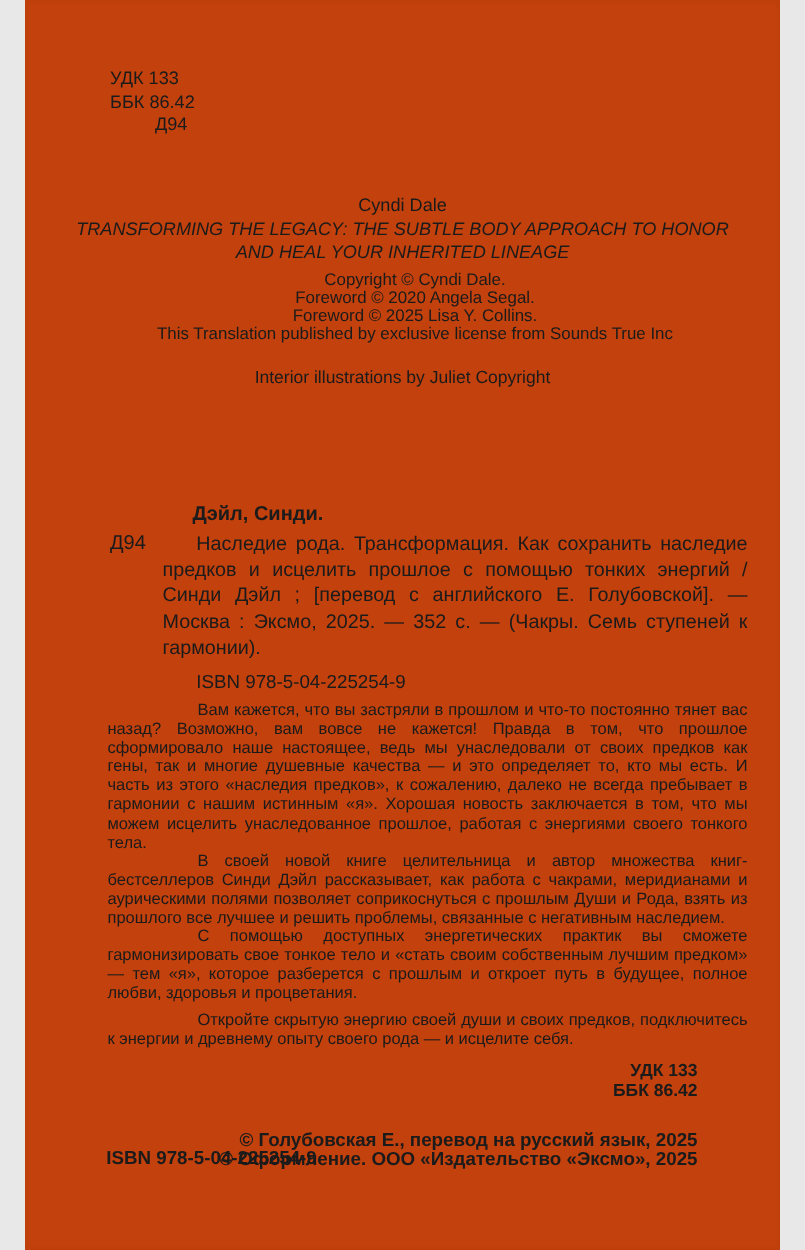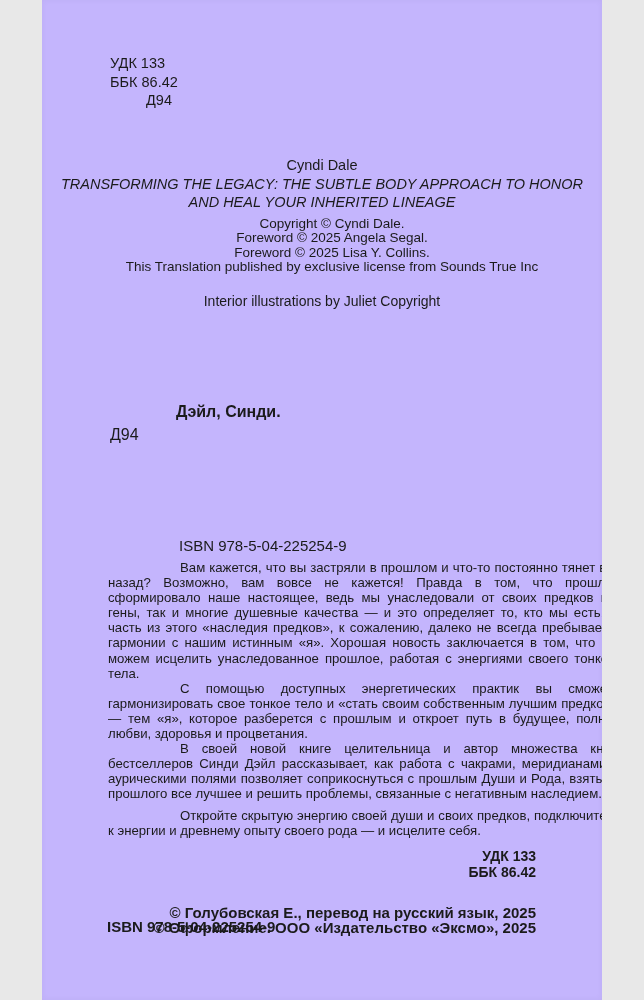--- a/index.html
+++ b/index.html
@@ -2,24 +2,24 @@
 <html lang="ru"><head>
 <meta charset="utf-8">
 <style>
   html, body {
     margin: 0;
     padding: 0;
     background: #e8e8e8;
   }
   .page {
     position: relative;
-    width: 560px;
+    width: 604px;
     height: 1000px;
     margin: 0 auto;
-    background: #c4b5fd;
+    background: #c2410c;
     color: #1b1b1b;
     font-family: "Liberation Sans", "DejaVu Sans", sans-serif;
     box-shadow: inset 0 0 6px rgba(0,0,0,0.04);
     overflow: hidden;
   }
   .abs { position: absolute; }
 
   
   .top-codes {
     left: 68px;
@@ -126,35 +126,36 @@
     <div class="author-code">Д94</div>
   </div>
 
   <div class="abs center-block original-block">
     <div>Cyndi Dale</div>
     <div class="original-title">TRANSFORMING THE LEGACY: THE SUBTLE BODY APPROACH TO HONOR AND HEAL YOUR INHERITED LINEAGE</div>
   </div>
 
   <div class="abs center-block copyright-block">
     <div>Copyright © Cyndi Dale.</div>
-    <div>Foreword © 2025 Angela Segal.</div>
+    <div>Foreword © 2020 Angela Segal.</div>
     <div>Foreword © 2025 Lisa Y. Collins.</div>
     <div>This Translation published by exclusive license from Sounds True Inc</div>
   </div>
 
   <div class="abs center-block illustrations-line">Interior illustrations by Juliet Copyright</div>
 
   <div class="abs catalog-author">Дэйл, Синди.</div>
   <div class="abs catalog-code">Д94</div>
+  <div class="abs catalog-desc">Наследие рода. Трансформация. Как сохранить наследие предков и исцелить прошлое с помощью тонких энергий / Синди Дэйл ; [перевод с английского Е. Голубовской]. — Москва : Эксмо, 2025. — 352 с. — (Чакры. Семь ступеней к гармонии).</div>
   <div class="abs catalog-isbn">ISBN 978-5-04-225254-9</div>
 
   <div class="abs annotation">
     <p>Вам кажется, что вы застряли в прошлом и что-то постоянно тянет вас назад? Возможно, вам вовсе не кажется! Правда в том, что прошлое сформировало наше настоящее, ведь мы унаследовали от своих предков как гены, так и многие душевные качества — и это определяет то, кто мы есть. И часть из этого «наследия предков», к сожалению, далеко не всегда пребывает в гармонии с нашим истинным «я». Хорошая новость заключается в том, что мы можем исцелить унаследованное прошлое, работая с энергиями своего тонкого тела.</p>
+    <p>В своей новой книге целительница и автор множества книг-бестселлеров Синди Дэйл рассказывает, как работа с чакрами, меридианами и аурическими полями позволяет соприкоснуться с прошлым Души и Рода, взять из прошлого все лучшее и решить проблемы, связанные с негативным наследием.</p>
     <p>С помощью доступных энергетических практик вы сможете гармонизировать свое тонкое тело и «стать своим собственным лучшим предком» — тем «я», которое разберется с прошлым и откроет путь в будущее, полное любви, здоровья и процветания.</p>
-    <p>В своей новой книге целительница и автор множества книг-бестселлеров Синди Дэйл рассказывает, как работа с чакрами, меридианами и аурическими полями позволяет соприкоснуться с прошлым Души и Рода, взять из прошлого все лучшее и решить проблемы, связанные с негативным наследием.</p>
     <p class="spaced">Откройте скрытую энергию своей души и своих предков, подключитесь к энергии и древнему опыту своего рода — и исцелите себя.</p>
   </div>
 
   <div class="abs bottom-codes">
     <div>УДК 133</div>
     <div>ББК 86.42</div>
   </div>
 
   <div class="abs footer-isbn">ISBN 978-5-04-225254-9</div>
   <div class="abs footer-copyright">

